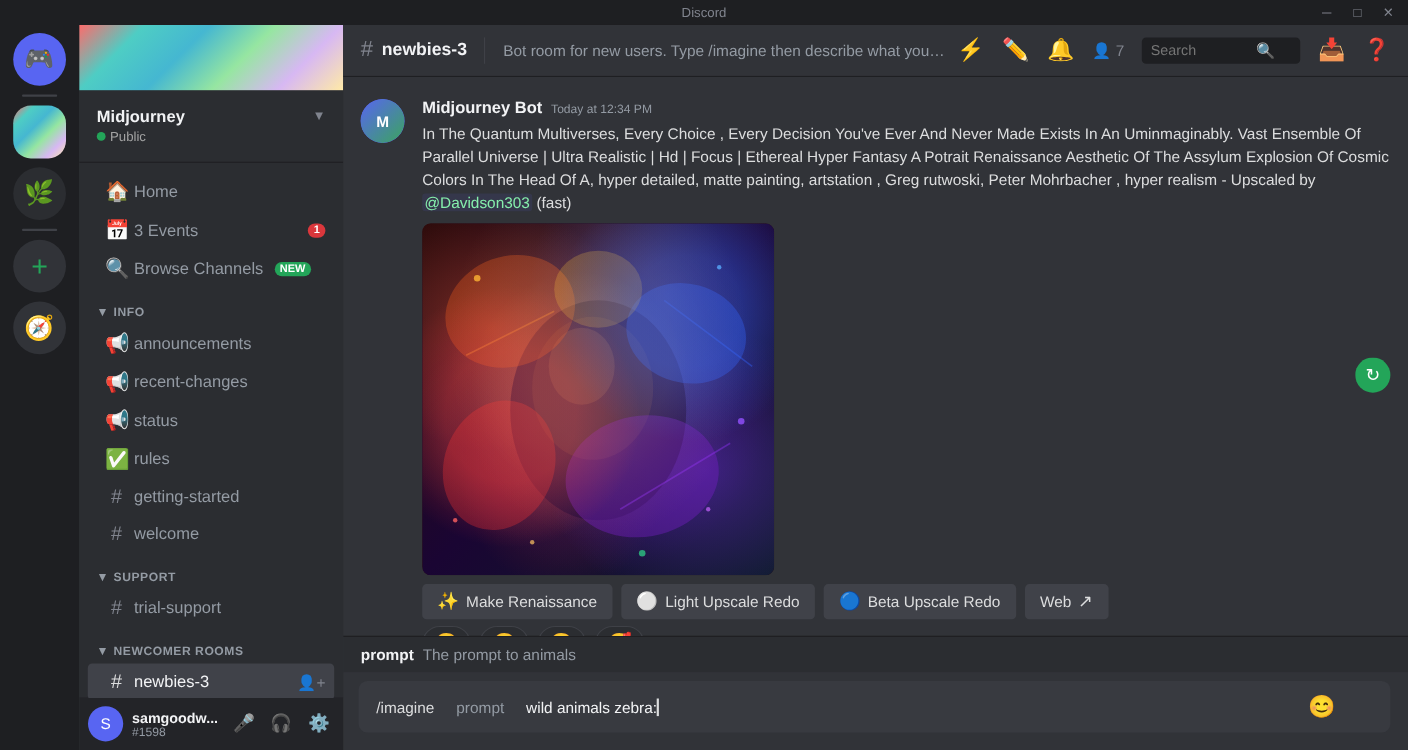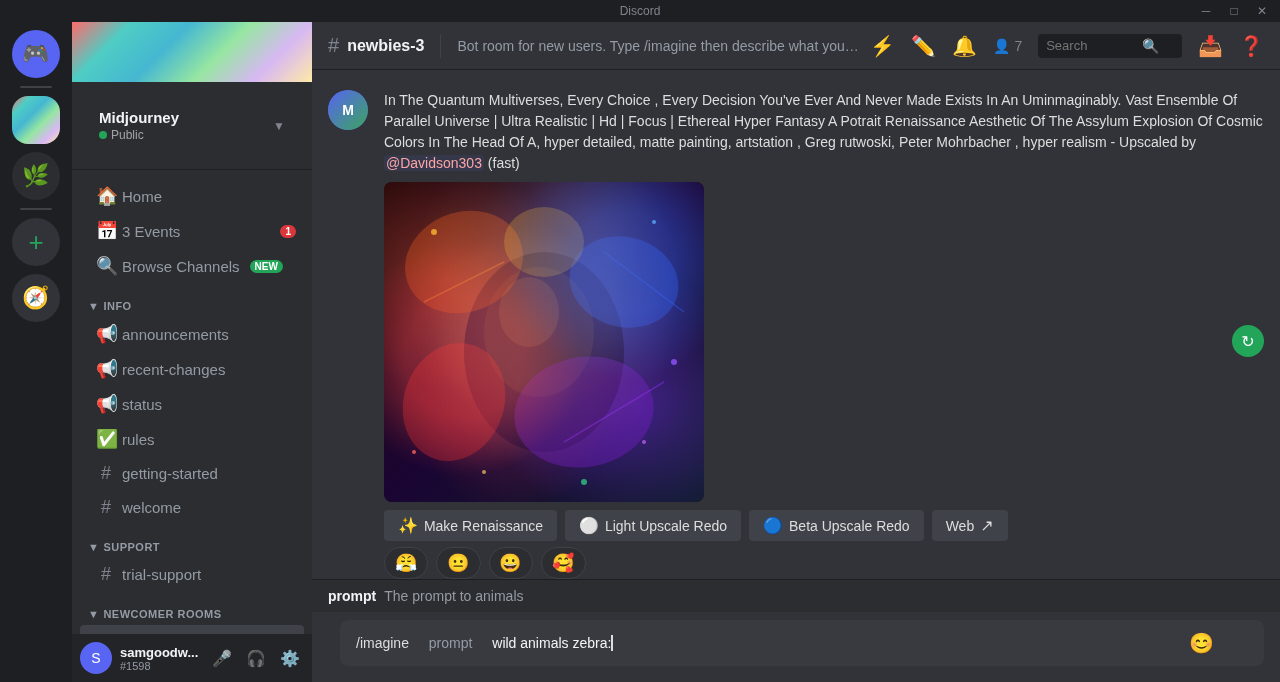--- a/index.html
+++ b/index.html
@@ -45,24 +45,23 @@
     
     .channel-sidebar {
       width: 240px;
       background: #2b2d31;
       display: flex;
       flex-direction: column;
       flex-shrink: 0;
       overflow: hidden;
     }
     .server-header {
-      padding: 27px;
+      padding: 16px;
       border-bottom: 1px solid #1e1f22;
       display: flex;
-      align-items: center;
       justify-content: space-between;
       cursor: pointer;
     }
     .server-name { font-weight: 700; color: #f2f3f5; font-size: 15px; }
     .server-status { display: flex; align-items: center; gap: 4px; font-size: 12px; color: #a3a3a3; margin-top: 2px; }
     .status-dot { width: 8px; height: 8px; border-radius: 50%; background: #23a559; }
     .server-banner {
       height: 60px;
       background: linear-gradient(135deg, #ff6b6b, #4ecdc4, #45b7d1, #96e6a1, #d7b8f3, #ffeaa7);
       flex-shrink: 0;
@@ -172,21 +171,21 @@
       display: flex;
       gap: 16px;
       padding: 4px 0;
     }
     .message-avatar { width: 40px; height: 40px; border-radius: 50%; flex-shrink: 0; background: #5865f2; display: flex; align-items: center; justify-content: center; overflow: hidden; }
     .message-content { flex: 1; }
     .message-header { display: flex; align-items: baseline; gap: 8px; margin-bottom: 4px; }
     .message-username { font-weight: 700; color: #f2f3f5; font-size: 15px; }
     .message-timestamp { font-size: 11px; color: #949ba4; }
     .message-text { color: #dcddde; line-height: 1.5; font-size: 14px; }
-    .message-text .mention { color: #fca5a5; background: rgba(88, 101, 242, 0.1); border-radius: 3px; padding: 0 2px; cursor: pointer; }
+    .message-text .mention { color: #86efac; background: rgba(88, 101, 242, 0.1); border-radius: 3px; padding: 0 2px; cursor: pointer; }
 
     
     .ai-image-container {
       margin-top: 8px;
       border-radius: 8px;
       overflow: hidden;
       width: 320px;
     }
     .ai-image {
       width: 320px;
@@ -283,21 +282,21 @@
       display: flex;
       align-items: center;
       gap: 8px;
       flex-shrink: 0;
     }
     .prompt-label { font-weight: 700; color: #f2f3f5; }
     .prompt-desc { color: #949ba4; }
 
     
     .input-area {
-      padding: 8px 16px 16px 28px;
+      padding: 8px 16px 16px 14px;
       flex-shrink: 0;
       position: relative;
     }
     .input-box {
       background: #383a40;
       border-radius: 8px;
       padding: 11px 50px 11px 16px;
       display: flex;
       align-items: center;
       gap: 8px;
@@ -514,20 +513,24 @@
         <span class="header-icon">❓</span>
       </div>
     </div>
 
     <div class="messages-area">
       <div class="message-group">
         <div class="message-avatar">
           <div style="width:40px;height:40px;border-radius:50%;background:linear-gradient(135deg,#5865f2,#3ba55d);display:flex;align-items:center;justify-content:center;color:white;font-weight:bold;">M</div>
         </div>
         <div class="message-content">
+          <div class="message-header">
+            <span class="message-username">Midjourney Bot</span>
+            <span class="message-timestamp">Today at 12:34 PM</span>
+          </div>
           <div class="message-text">
             <span>In The Quantum Multiverses, Every Choice , Every Decision You've Ever And Never Made Exists In An Uminmaginably. Vast Ensemble Of Parallel Universe | Ultra Realistic | Hd | Focus | Ethereal Hyper Fantasy A Potrait Renaissance Aesthetic Of The Assylum Explosion Of Cosmic Colors In The Head Of A, hyper detailed, matte painting, artstation , Greg rutwoski, Peter Mohrbacher , hyper realism</span>
             <span> - Upscaled by </span>
             <span class="mention">@Davidson303</span>
             <span> (fast)</span>
           </div>
 
           <div class="ai-image-container">
             <div class="ai-image">
               <div class="ai-image-face"></div>

